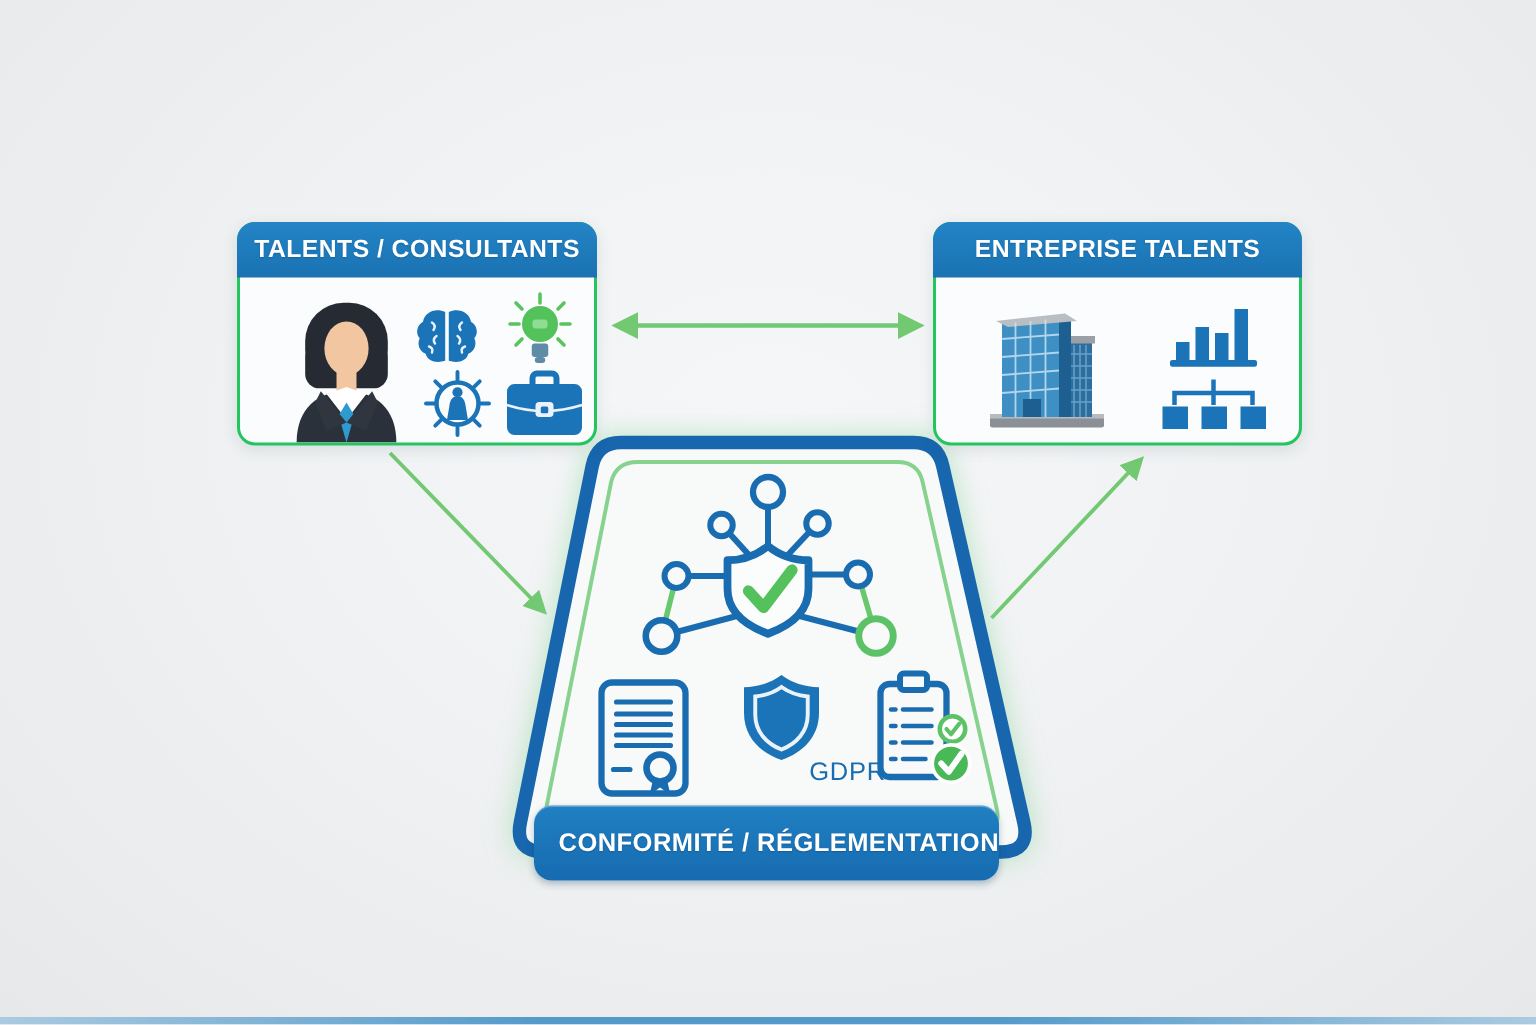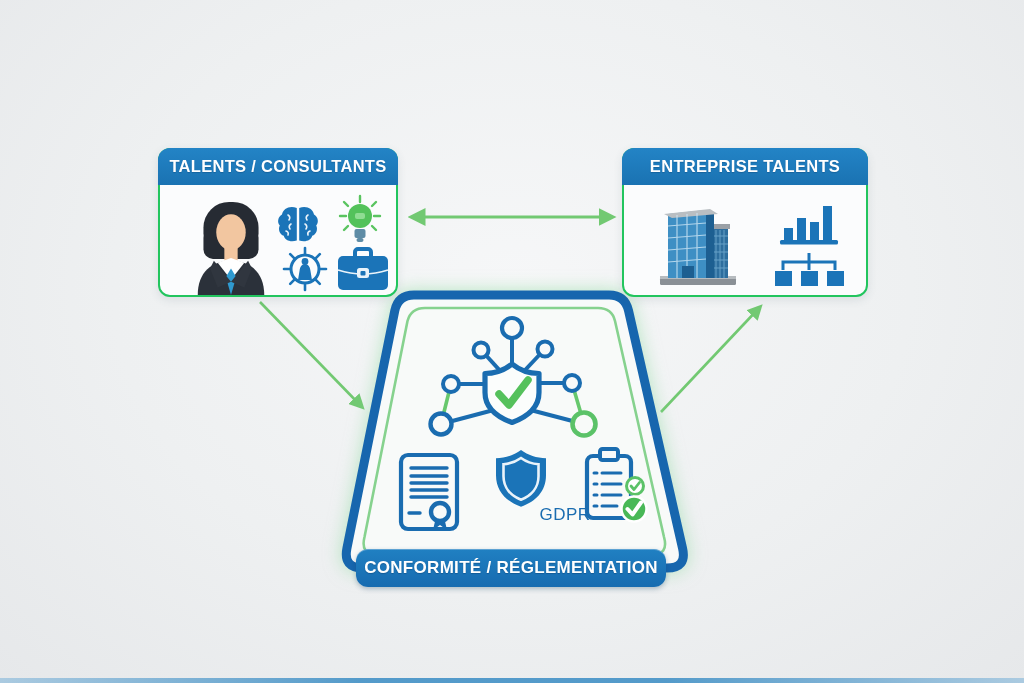--- a/index.html
+++ b/index.html
@@ -33,28 +33,27 @@
 
   
   #arrows { position:absolute; inset:0; pointer-events:none; }
 
   
   #trapezoid-svg {
     position:absolute; left:300px; top:265px; width:430px; height:330px;
     filter:drop-shadow(0 0 9px rgba(130,215,150,.55));
   }
   #compliance-bar {
-    position:absolute; left:356px; top:537px; width:310px; height:38px;
+    position:absolute; left:356px; top:537px; width:310px; height:50px;
     background:linear-gradient(180deg,#2080c2,#176bb0);
     border-radius:12px;
     box-shadow:0 2px 5px rgba(20,60,100,.3), inset 0 1px 0 rgba(255,255,255,.28);
-    display:flex; align-items:center; justify-content:center;
+    display:flex; align-items:center; justify-content:flex-end;
     color:#ffffff; font-weight:bold; font-size:17px; letter-spacing:.3px;
     text-shadow:0 1px 1px rgba(0,40,80,.3);
-    margin-top:12px;
   }
   #gdpr-label {
     position:absolute; left:488px; top:505px; width:66px; text-align:center;
     color:#1a6cb0; font-size:17px; letter-spacing:.5px;margin-left:44px;
   }
 
   
   #bottom-strip {
     position:absolute; left:0; right:0; bottom:0; height:5px;
     background:linear-gradient(90deg,#9cc3de, #2e86c1 35%, #2e86c1 65%, #9cc3de);

